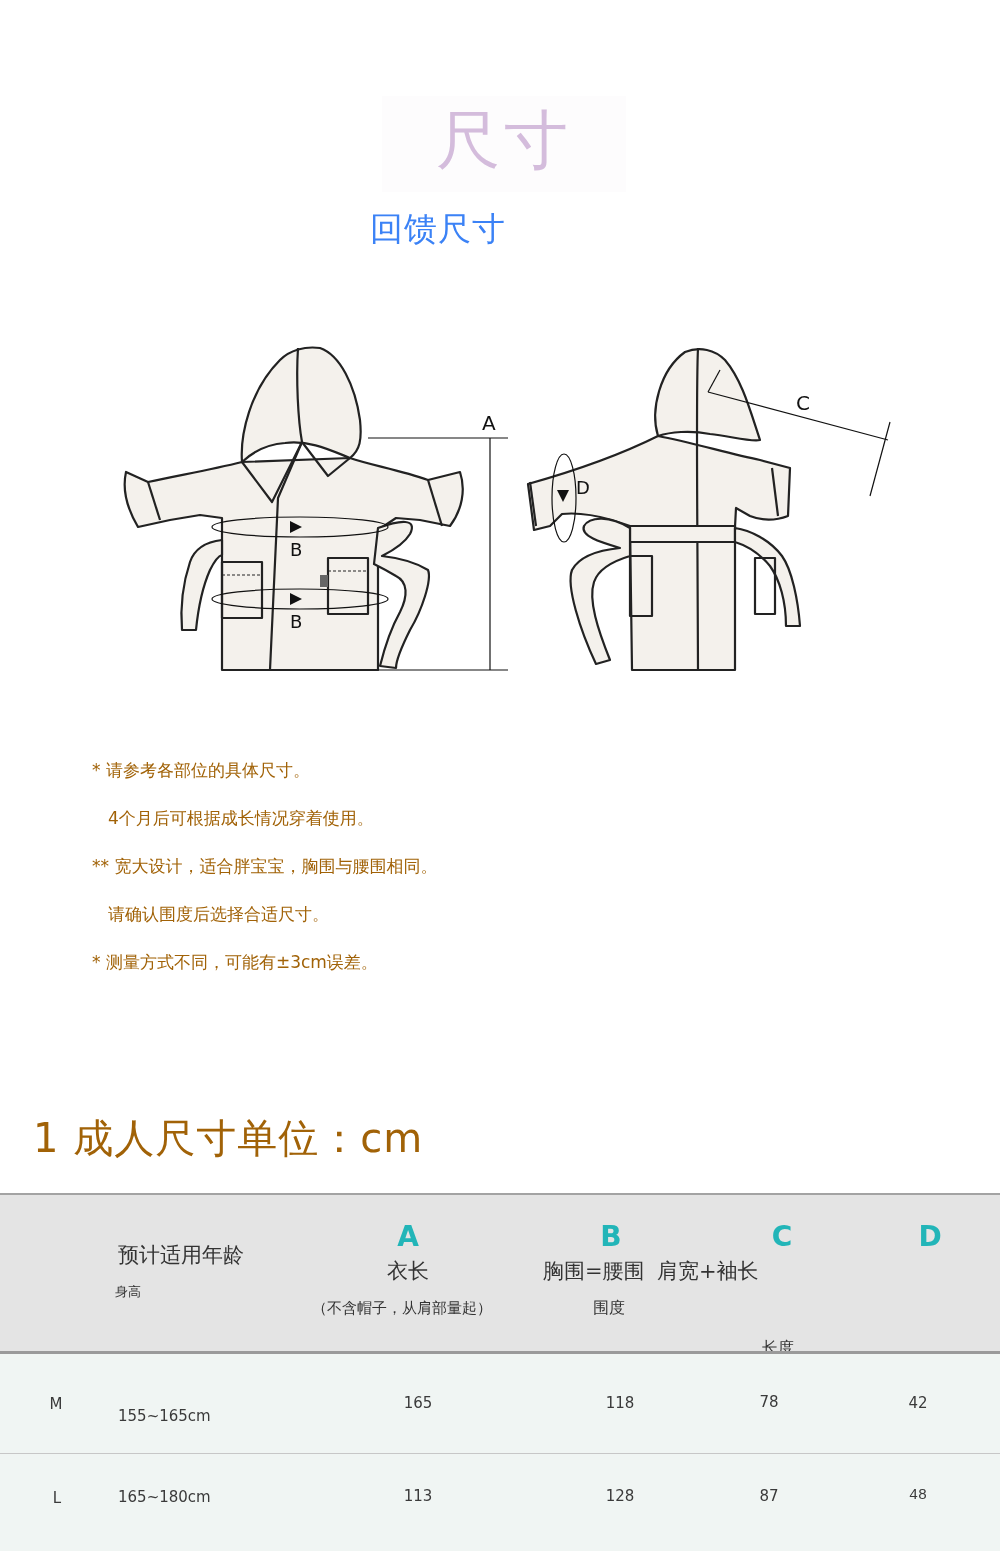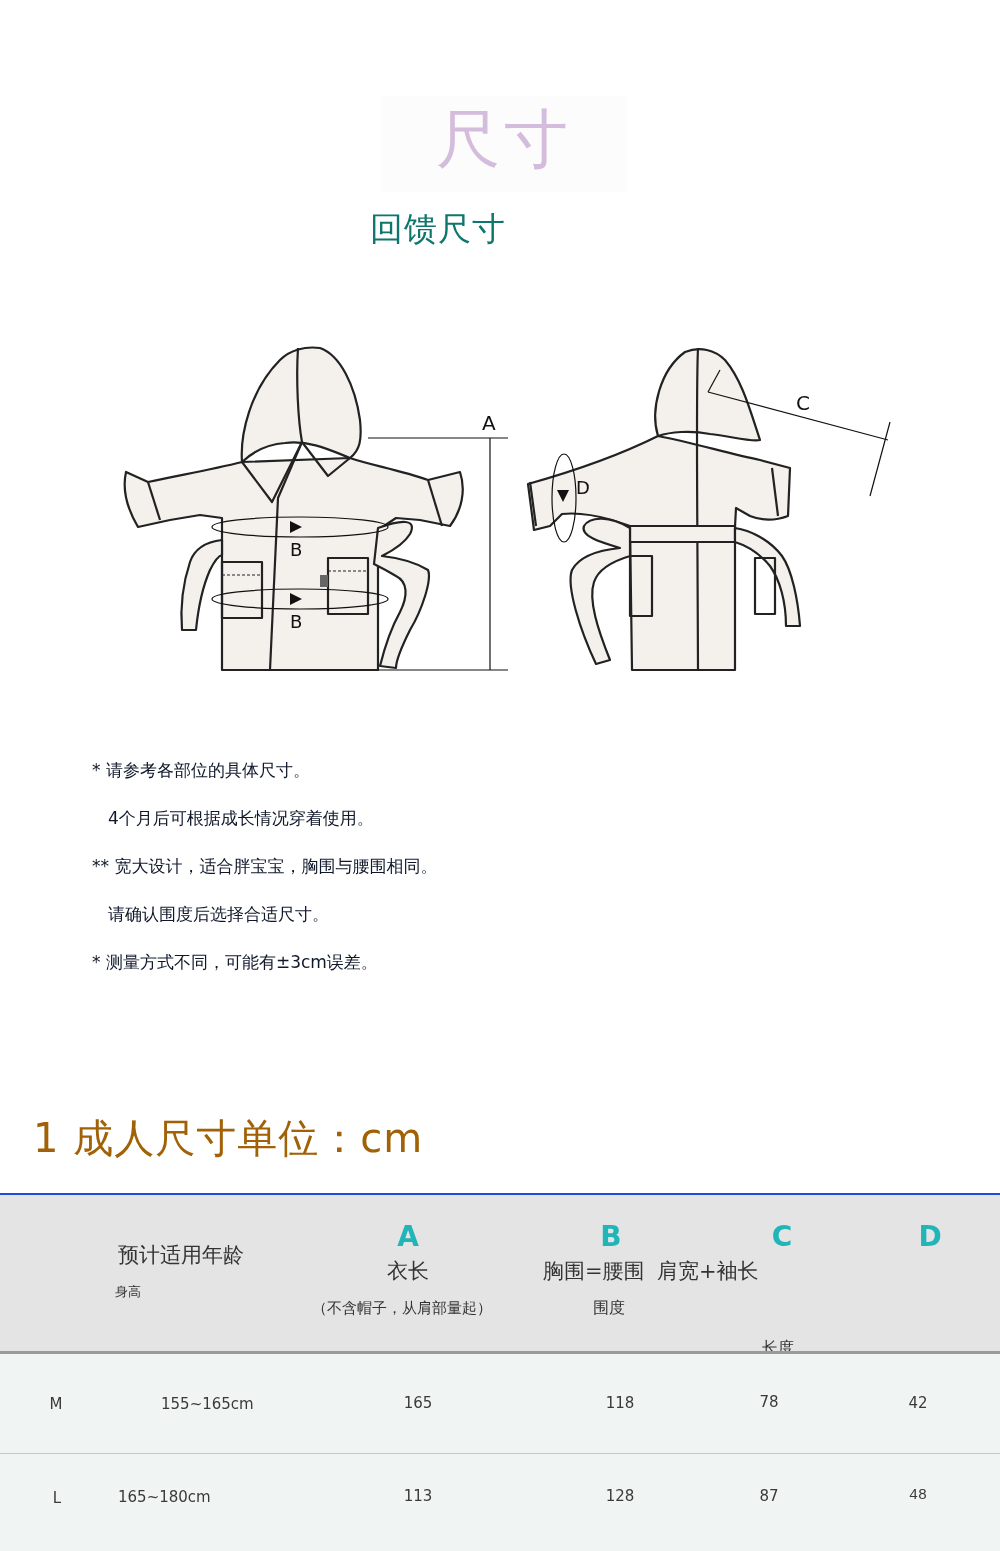--- a/index.html
+++ b/index.html
@@ -5,47 +5,47 @@
   * { margin: 0; padding: 0; box-sizing: border-box; }
   html, body { width: 1000px; height: 1551px; background: #ffffff; overflow: hidden; }
   body { position: relative; font-family: "DejaVu Sans", "Liberation Sans", sans-serif; color: #333; }
 
   .hero-box {
     position: absolute; left: 382px; top: 96px; width: 244px; height: 96px;
     background: #fdfcfd;
   }
   .hero-title {
     position: absolute; left: 382px; top: 98px; width: 244px; text-align: center;
-    font-family: Liberation Serif, serif;
+    font-family: Liberation Sans, sans-serif;
     font-size: 64px; line-height: 84px; color: #d4bcdc; letter-spacing: 4px;
   }
   .hero-sub {
     position: absolute; left: 0; top: 206px; width: 876px; text-align: center;
     font-family: "DejaVu Serif", "Liberation Serif", serif;
-    font-size: 33px; line-height: 46px; color: #0f766e; letter-spacing: 1px;
+    font-size: 33px; line-height: 46px; color: #3b82f6; letter-spacing: 1px;
   }
 
   .diagram { position: absolute; left: 110px; top: 330px; width: 800px; height: 360px; }
   .diagram svg { width: 100%; height: 100%; display: block; }
 
   .notes { position: absolute; left: 92px; top: 746px; width: 820px; }
   .note {
-    font-size: 17px; line-height: 48px; height: 48px; color: #0f172a;
+    font-size: 17px; line-height: 48px; height: 48px; color: #a16207;
     white-space: nowrap;
   }
   .note.indent { padding-left: 16px; }
 
   .section-title {
     position: absolute; left: 33px; top: 1110px; font-size: 40px; line-height: 56px;
     color: #a16207; letter-spacing: 1px;
   }
 
   .table-head {
     position: absolute; left: 0; top: 1193px; width: 1000px; height: 158px;
-    background: #e4e4e4; border-top: 2px solid #1d4ed8; text-decoration: underline;
+    background: #e4e4e4; border-top: 2px solid #a3a3a3; text-decoration: underline;
   }
   .table-head-line {
     position: absolute; left: 0; top: 1351px; width: 1000px; height: 3px; background: #9a9a9a;
   }
   .th-text { position: absolute; white-space: nowrap; color: #333; }
   .th-letter {
     position: absolute; font-weight: bold; font-size: 28px; line-height: 32px; color: #22b5b8;
     font-family: "DejaVu Sans", sans-serif; text-align: center; width: 40px;
   }
   .th-main { font-size: 21px; line-height: 28px; font-family: "DejaVu Serif", "Liberation Serif", serif; }
@@ -160,21 +160,21 @@
   <div class="th-text th-main" style="left:657px; top:62px;">肩宽+袖长</div>
   <div class="th-text th-sub" style="left:762px; top:102px;margin-top:40px;">长度</div>
 
   <div class="th-letter" style="left:910px; top:26px;">D</div>
 </div>
 <div class="table-head-line"></div>
 
 <div class="tbody">
   <div class="trow r1">
     <div class="cell center" style="left:26px; top:40px;">M</div>
-    <div class="cell" style="left:118px; top:40px;margin-left:43px;">155~165cm</div>
+    <div class="cell" style="left:118px; top:52px;">155~165cm</div>
     <div class="cell center" style="left:388px; top:39px;">165</div>
     <div class="cell center" style="left:590px; top:39px;">118</div>
     <div class="cell center" style="left:739px; top:38px;">78</div>
     <div class="cell center" style="left:888px; top:39px;">42</div>
     <div class="row-div"></div>
   </div>
   <div class="trow r2">
     <div class="cell center" style="left:27px; top:34px;">L</div>
     <div class="cell" style="left:118px; top:33px;">165~180cm</div>
     <div class="cell center" style="left:388px; top:32px;">113</div>

